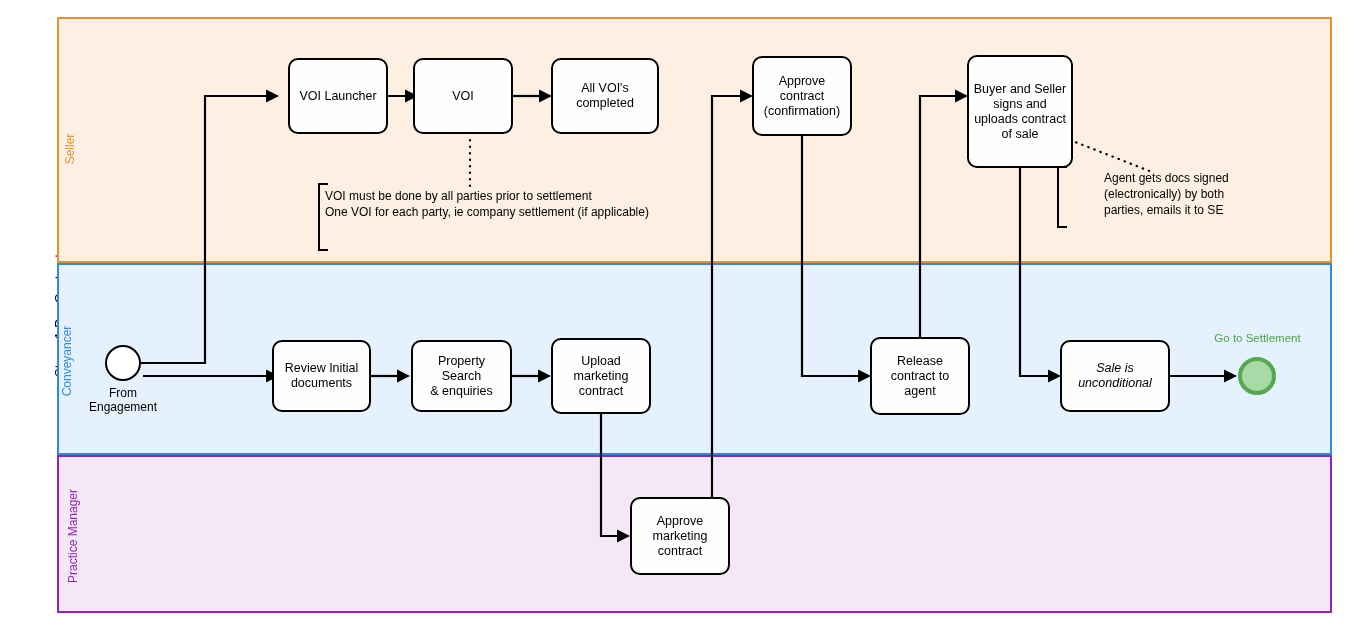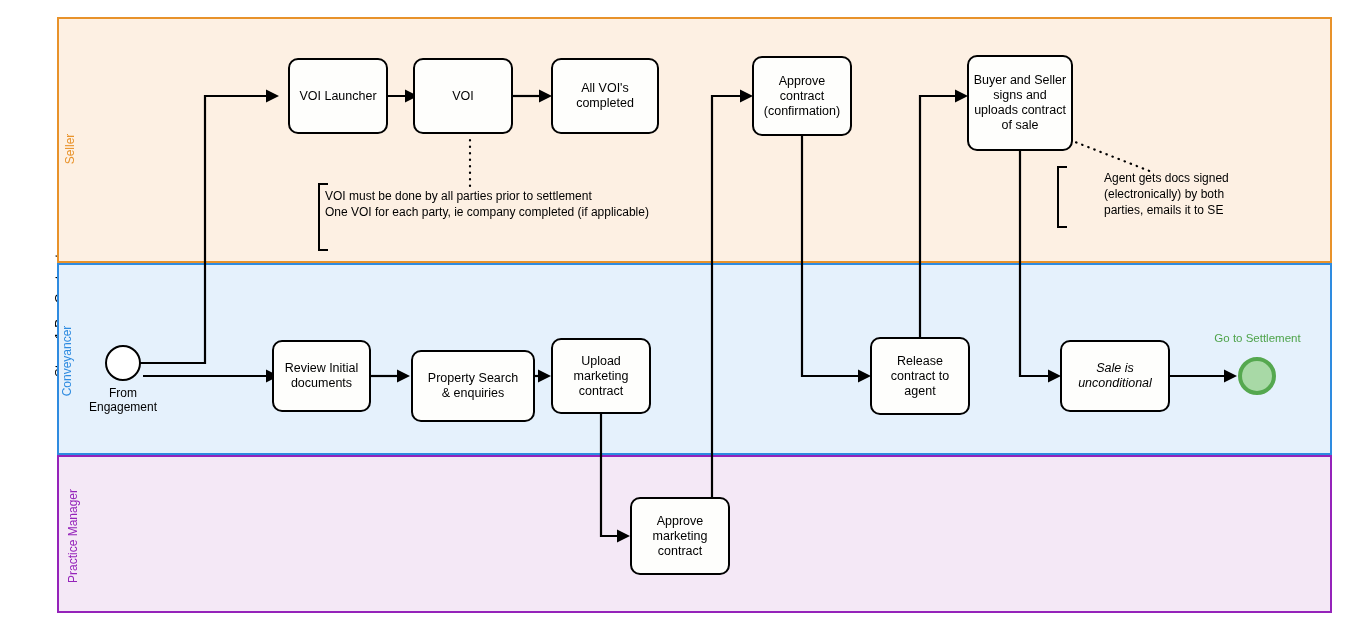--- a/index.html
+++ b/index.html
@@ -127,36 +127,36 @@
   </div>
   <div class="task" style="left:551px;top:58px;width:108px;height:76px;white-space:pre-line;">
     <span>All VOI's
 completed</span>
   </div>
   <div class="task" style="left:752px;top:56px;width:100px;height:80px;white-space:pre-line;">
     <span>Approve
 contract
 (confirmation)</span>
   </div>
-  <div class="task" style="left:967px;top:55px;width:106px;height:96px;white-space:pre-line;">
+  <div class="task" style="left:967px;top:55px;width:106px;height:113px;white-space:pre-line;">
     <span>Buyer and Seller
 signs and
 uploads contract
 of sale</span>
   </div>
 
   <div class="start-event" style="left:105px;top:345px;"></div>
   <div class="start-label" style="left:73px;top:386px;width:100px;white-space:pre-line;"><span>From
 Engagement</span></div>
 
   <div class="task" style="left:272px;top:340px;width:99px;height:72px;white-space:pre-line;">
     <span>Review Initial
 documents</span>
   </div>
-  <div class="task" style="left:411px;top:350px;width:124px;height:72px;white-space:pre-line;">
+  <div class="task" style="left:411px;top:340px;width:101px;height:72px;white-space:pre-line;">
     <span>Property Search
 &amp; enquiries</span>
   </div>
   <div class="task" style="left:551px;top:338px;width:100px;height:76px;white-space:pre-line;">
     <span>Upload
 marketing
 contract</span>
   </div>
   <div class="task" style="left:870px;top:337px;width:100px;height:78px;white-space:pre-line;">
     <span>Release
@@ -172,21 +172,21 @@
 
   <div class="task" style="left:630px;top:497px;width:100px;height:78px;white-space:pre-line;">
     <span>Approve
 marketing
 contract</span>
   </div>
 
   <div class="note-bracket" style="left:318px;top:183px;width:10px;height:68px;"></div>
   <div class="note" style="left:325px;top:188px;">
     <div>VOI must be done by all parties prior to settlement</div>
-    <div>One VOI for each party, ie company completed (if applicable)</div>
+    <div>One VOI for each party, ie company settlement (if applicable)</div>
   </div>
 
   <div class="note-bracket" style="left:1057px;top:166px;width:10px;height:62px;"></div>
   <div class="note" style="left:1104px;top:170px;">
     <div>Agent gets docs signed</div>
     <div>(electronically) by both</div>
     <div>parties, emails it to SE</div>
   </div>
 
 </div>

